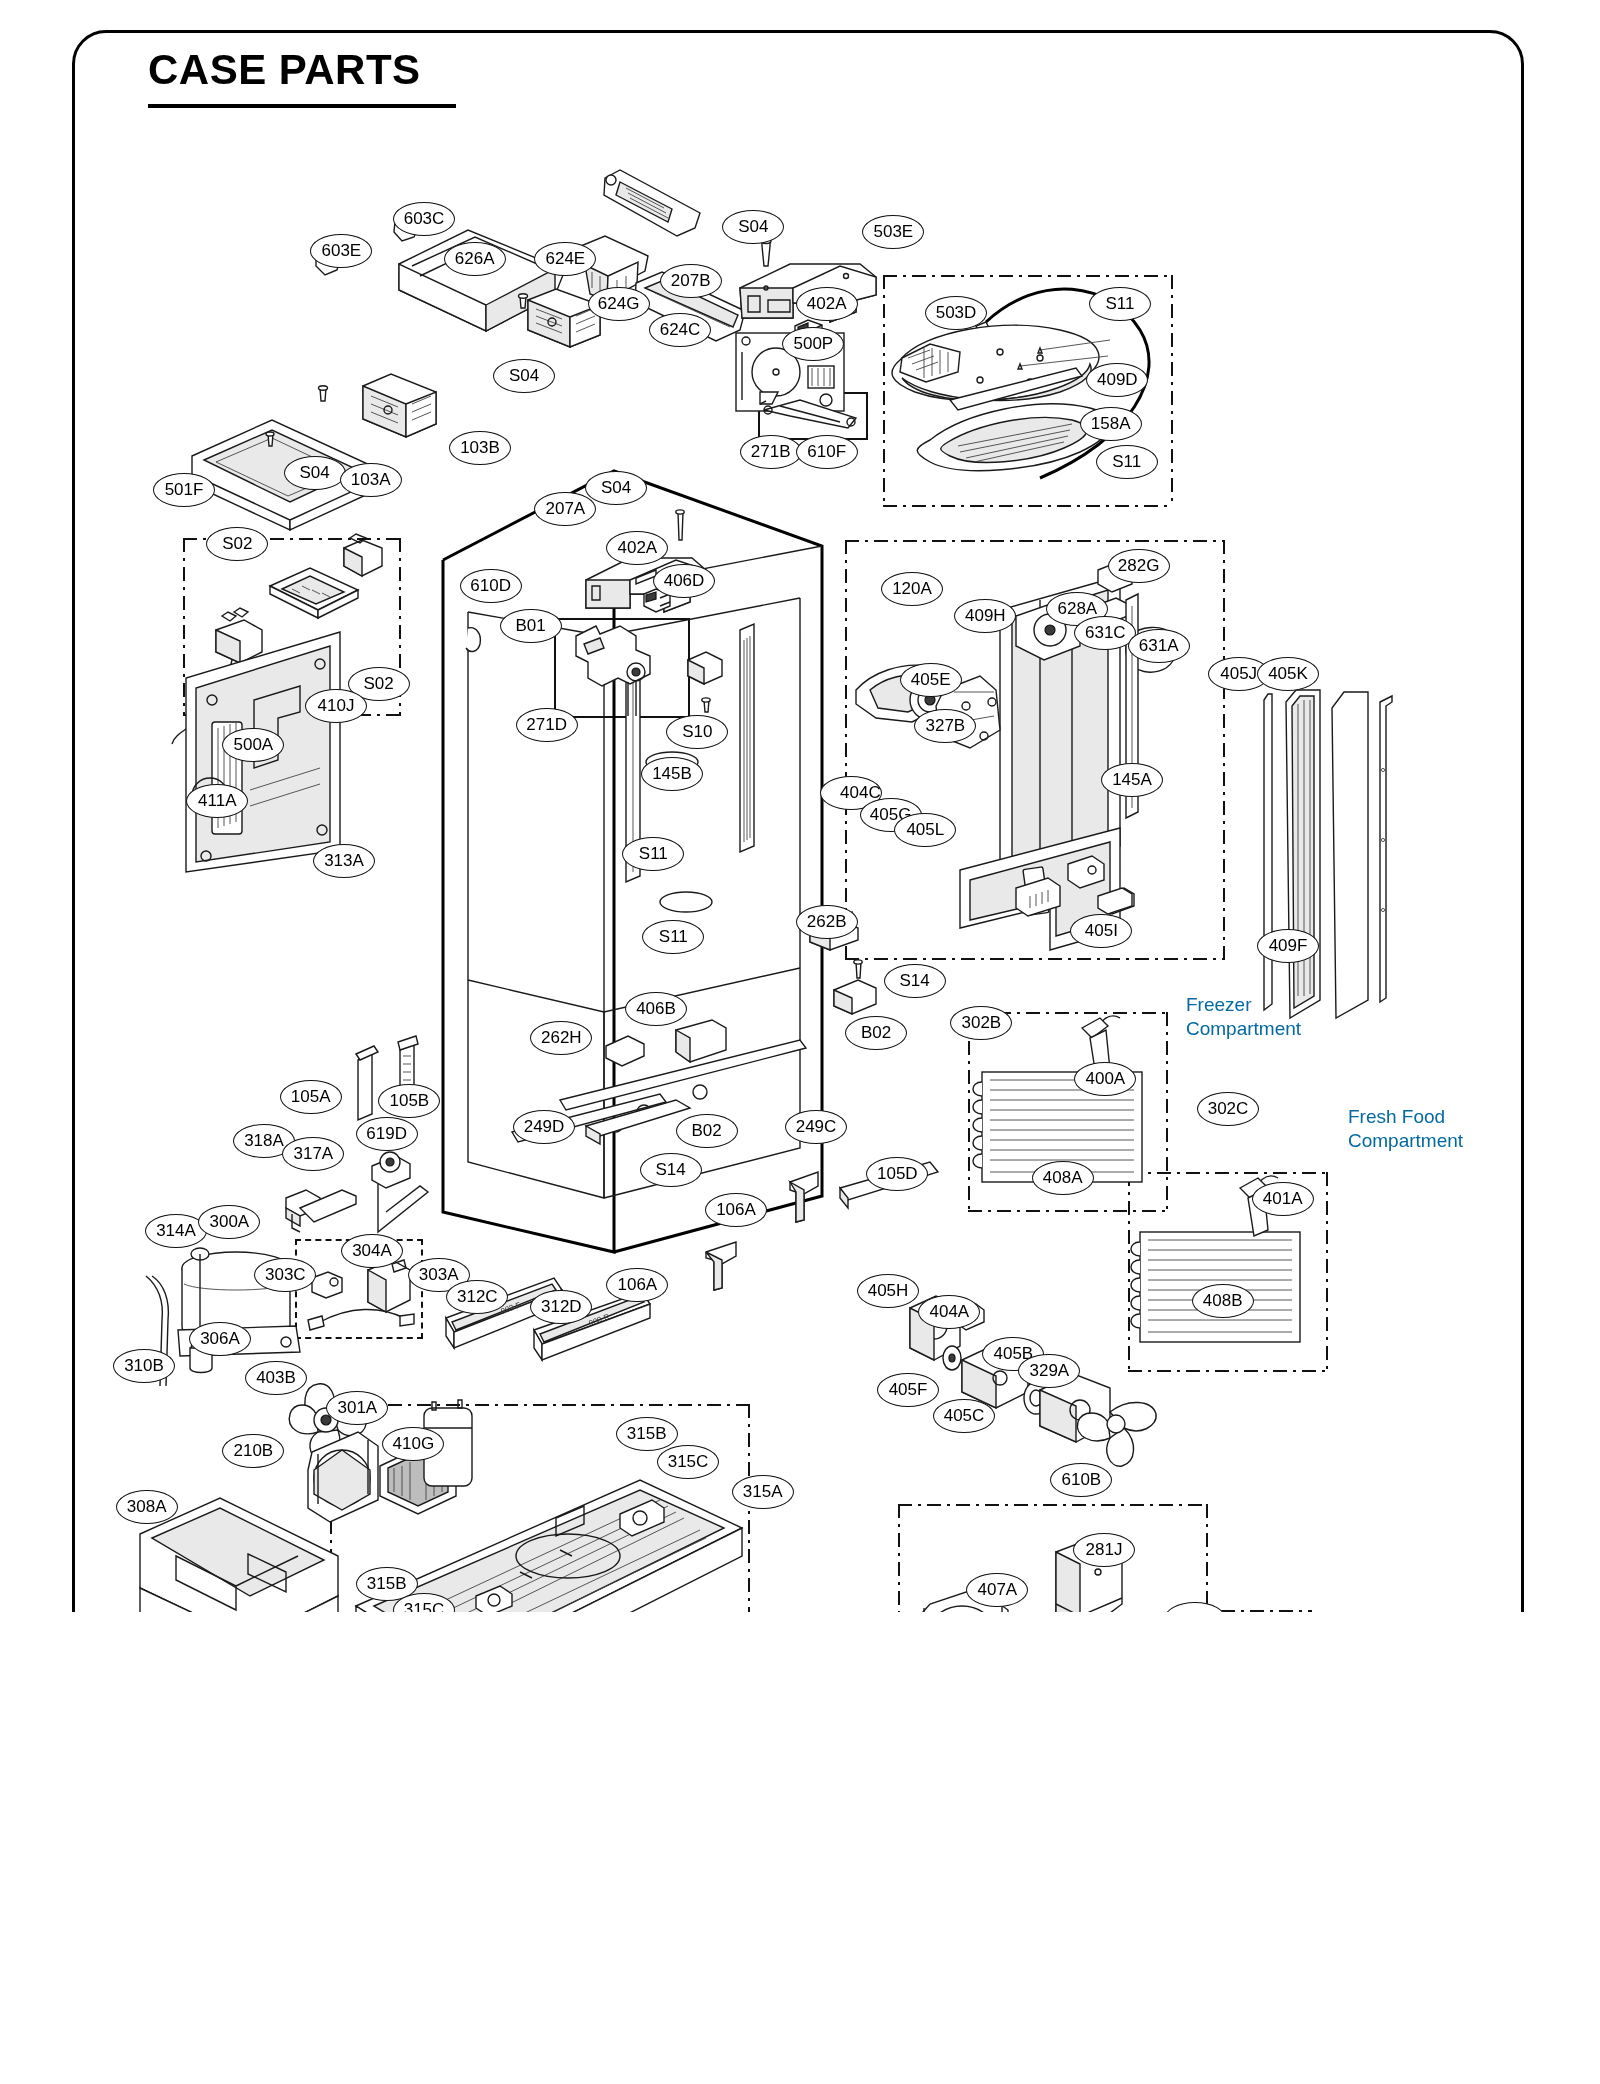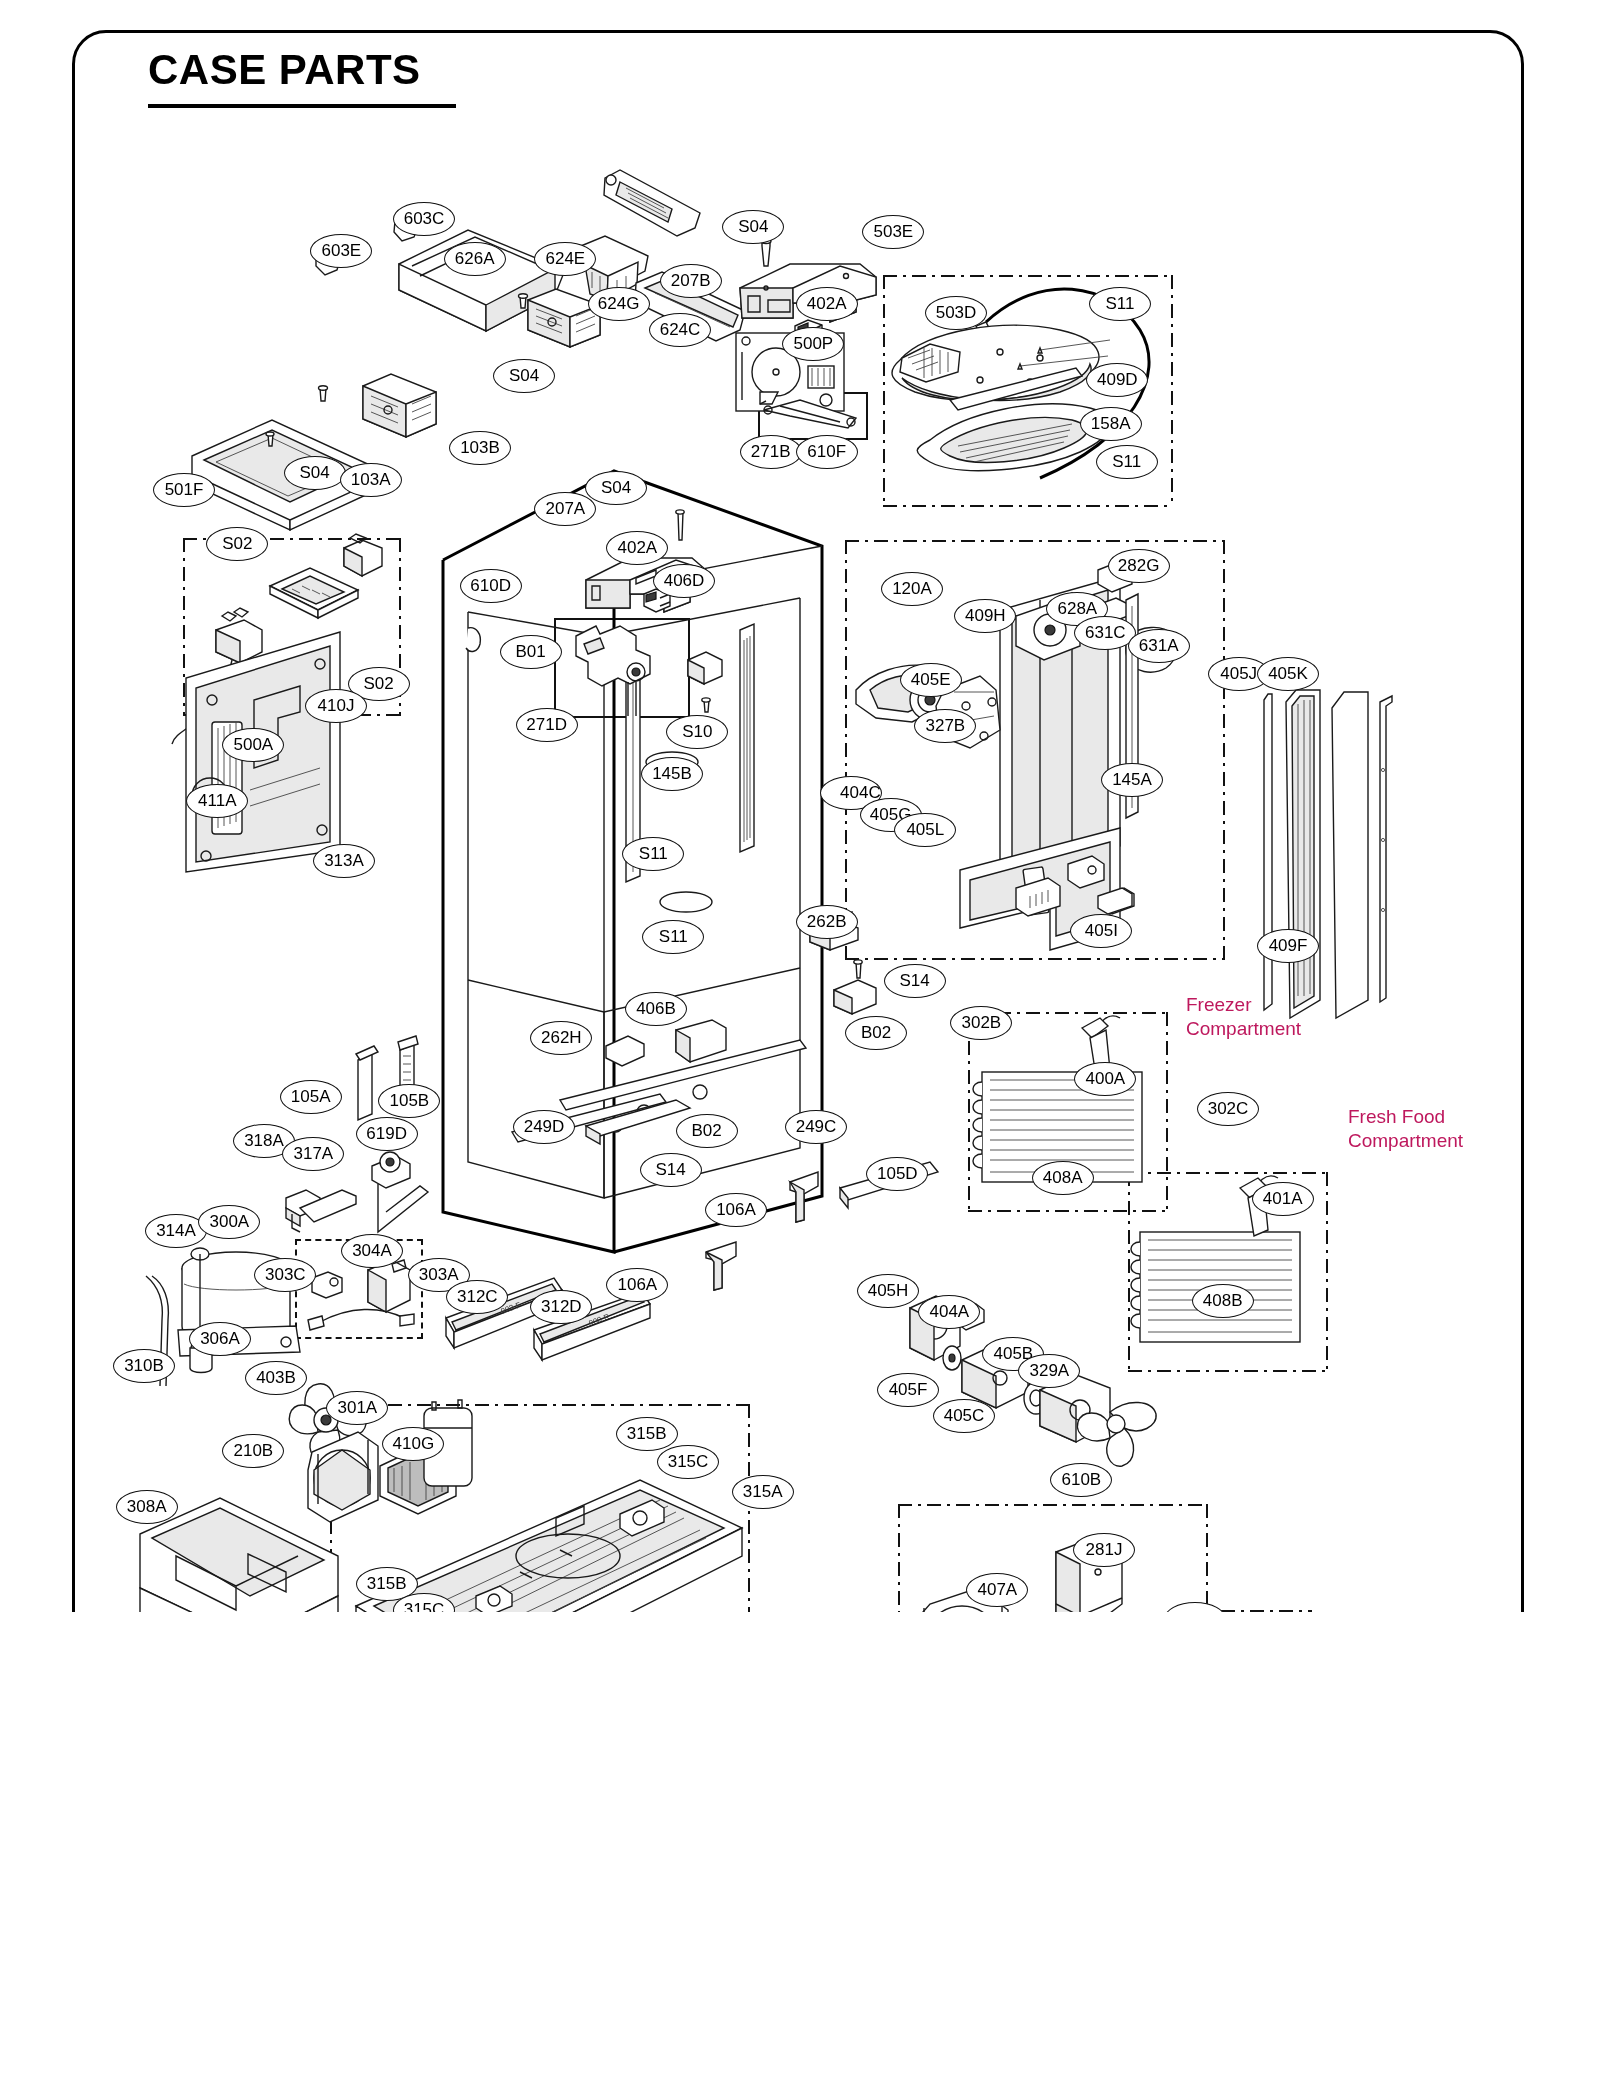--- a/index.html
+++ b/index.html
@@ -65,21 +65,21 @@
       repeating-linear-gradient(to right,#111 0 14px,transparent 14px 20px,#111 20px 23px,transparent 23px 29px) top left/100% 2px no-repeat,
       repeating-linear-gradient(to right,#111 0 14px,transparent 14px 20px,#111 20px 23px,transparent 23px 29px) bottom left/100% 2px no-repeat,
       repeating-linear-gradient(to bottom,#111 0 14px,transparent 14px 20px,#111 20px 23px,transparent 23px 29px) top left/2px 100% no-repeat,
       repeating-linear-gradient(to bottom,#111 0 14px,transparent 14px 20px,#111 20px 23px,transparent 23px 29px) top right/2px 100% no-repeat;
   }
   .solidbox{
     position:absolute;border:2px solid #111;box-sizing:border-box;z-index:5;
   }
 
   .txt{
-    position:absolute;font-size:19px;color:#be185d;line-height:1.25;z-index:40;white-space:pre;
+    position:absolute;font-size:19px;color:#0369a1;line-height:1.25;z-index:40;white-space:pre;
   }
 
   
   .part{position:absolute;z-index:20;}
   .part svg{display:block;overflow:visible;}
   svg .o{fill:#ffffff;stroke:#1a1a1a;stroke-width:1.4;}
   svg .oh{fill:#e9e9e9;stroke:#1a1a1a;stroke-width:1.4;}
   svg .od{fill:#bdbdbd;stroke:#1a1a1a;stroke-width:1.4;}
   svg .ok{fill:#3a3a3a;stroke:#111;stroke-width:1.2;}
   svg .ln{fill:none;stroke:#1a1a1a;stroke-width:1.4;}
@@ -693,21 +693,21 @@
       <div class="cal" style="left: 206.333px; top: 526.652px;">S02</div>
       <div class="cal" style="left: 347.667px; top: 666.563px;">S02</div>
       <div class="cal" style="left: 305px; top: 689.215px;">410J</div>
       <div class="cal" style="left: 222.333px; top: 727.857px;">500A</div>
       <div class="cal" style="left: 186.333px; top: 783.821px;">411A</div>
       <div class="cal" style="left: 313px; top: 843.783px;">313A</div>
       <div class="cal" style="left: 534.333px; top: 492.008px;">207A</div>
       <div class="cal" style="left: 585px; top: 470.688px;">S04</div>
       <div class="cal" style="left: 606.333px; top: 530.65px;">402A</div>
       <div class="cal" style="left: 459.667px; top: 569.292px;">610D</div>
-      <div class="cal" style="left: 499.667px; top: 635px; text-align: center;">B01</div>
+      <div class="cal" style="left: 499.667px; top: 609px; text-align: center;">B01</div>
       <div class="cal" style="left: 515.667px; top: 707.87px;">271D</div>
       <div class="cal" style="left: 653px; top: 563.962px;">406D</div>
       <div class="cal" style="left: 666.333px; top: 714.532px;">S10</div>
       <div class="cal" style="left: 641px; top: 757.171px;">145B</div>
       <div class="cal" style="left: 622.333px; top: 837.12px;">S11</div>
       <div class="cal" style="left: 642.333px; top: 919.734px;">S11</div>
       <div class="cal" style="left: 795.667px; top: 905.077px;">262B</div>
       <div class="cal" style="left: 883.667px; top: 963.706px;">S14</div>
       <div class="cal" style="left: 845px; top: 1015.67px;">B02</div>
       <div class="cal" style="left: 625px; top: 991.688px;">406B</div>

